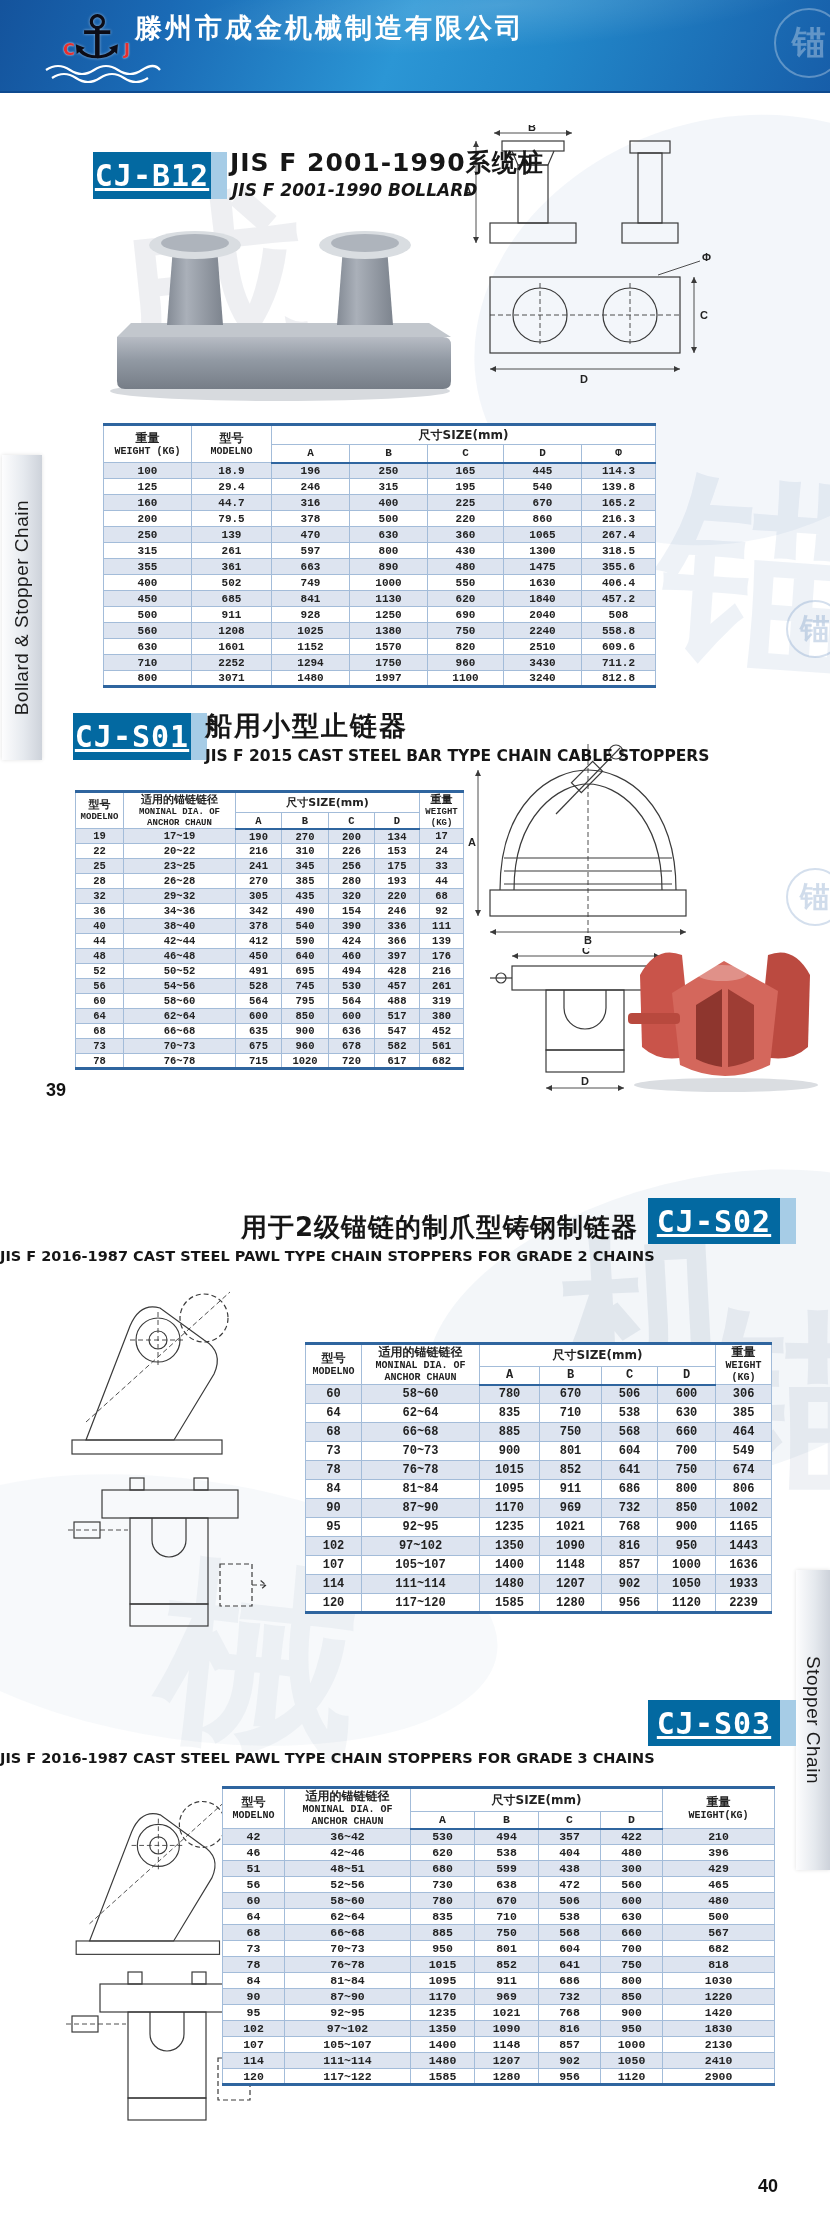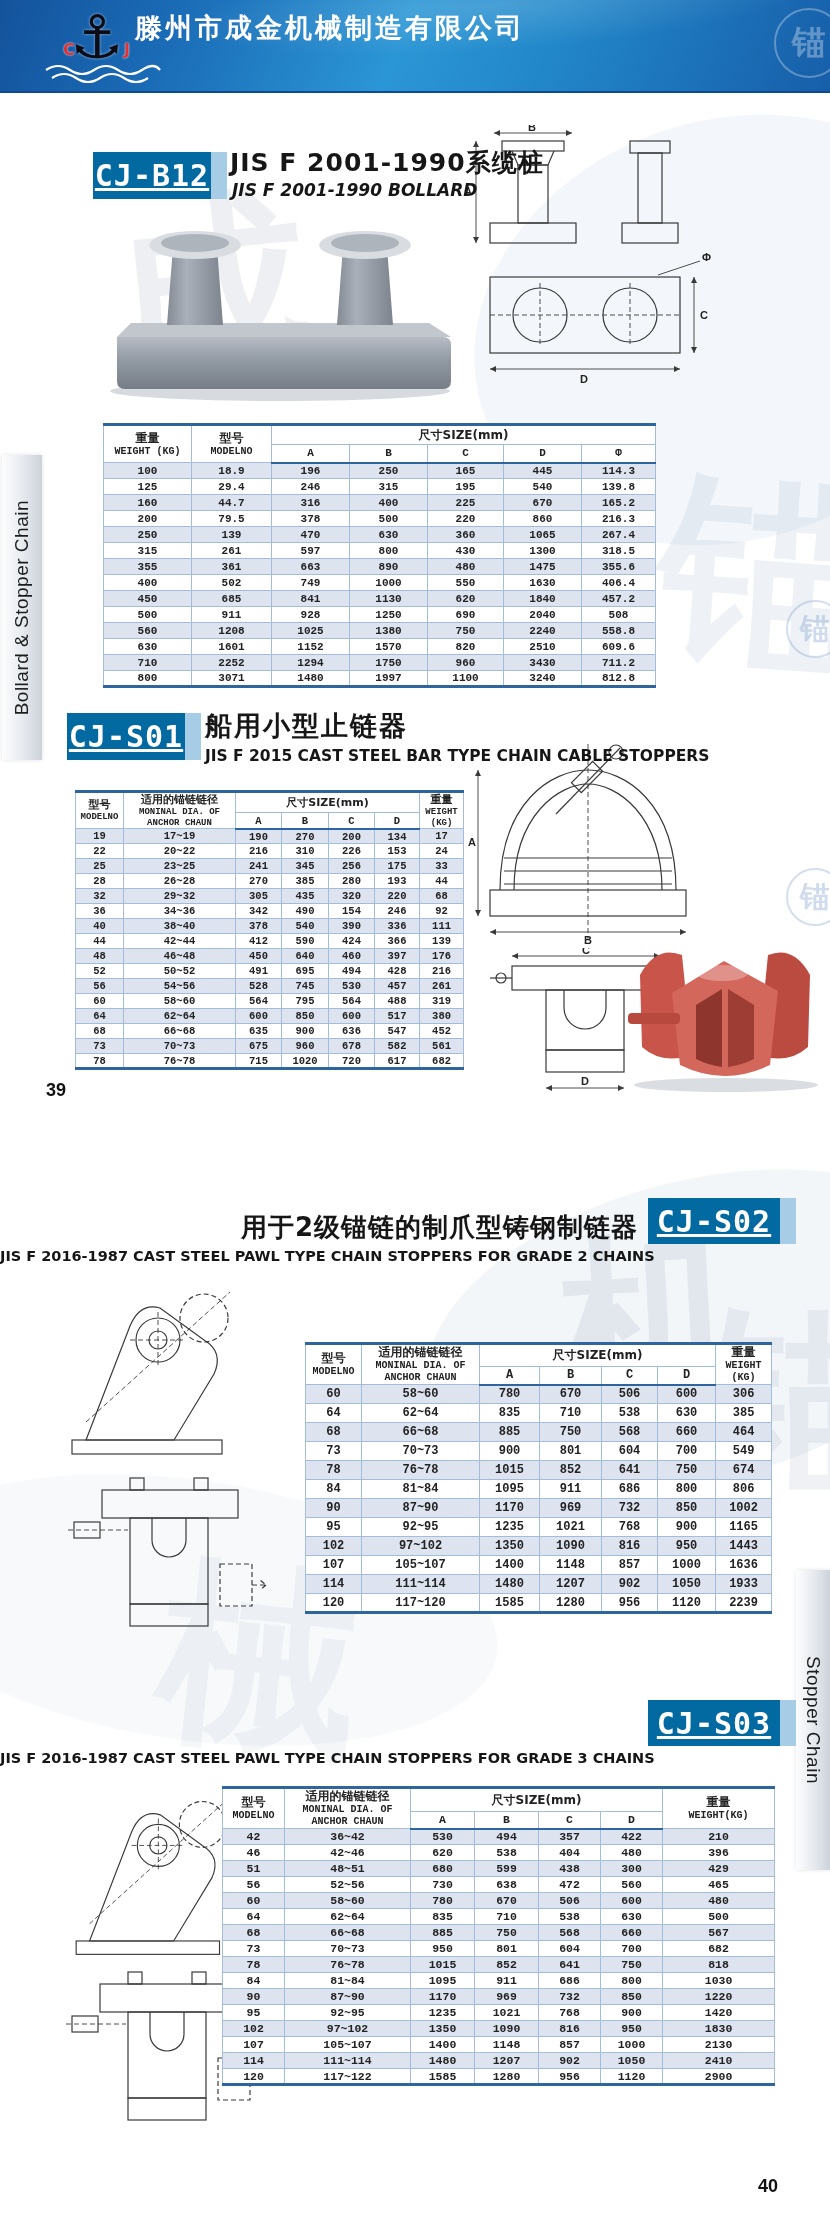--- a/index.html
+++ b/index.html
@@ -47,21 +47,21 @@
   .tab-left span { writing-mode:vertical-rl; transform:rotate(180deg); }
   .tab-right { right:0; top:1570px; width:34px; height:300px; }
   .tab-right span { writing-mode:vertical-rl; }
 
   
   .badge { position:absolute; z-index:2; background:#0369a1; color:#fff; display:flex; align-items:center;
     justify-content:center; font-family:"DejaVu Sans Mono","Liberation Mono",monospace;
     font-weight:bold; font-size:30px; letter-spacing:1px;text-decoration:underline; }
   .badge::after { content:""; position:absolute; right:-16px; top:0; width:16px; height:100%; background:#a6cce6; }
   .badge-b12 { left:93px; top:152px; width:118px; height:47px; }
-  .badge-s01 { left:67px; top:713px; width:118px; height:47px; }
+  .badge-s01 { left:73px; top:713px; width:118px; height:47px; }
   .badge-s02 { left:648px; top:1198px; width:132px; height:46px; }
   .badge-s03 { left:648px; top:1700px; width:132px; height:46px; }
 
   .ttl-cn { position:absolute; z-index:2; color:#161616; font-weight:bold; white-space:nowrap; }
   .ttl-en { position:absolute; z-index:2; color:#161616; font-weight:bold; white-space:nowrap; }
   .b12-cn { left:230px; top:146px; font-size:25px; letter-spacing:1px; }
   .b12-en { left:232px; top:180px; font-size:17px;font-style:italic; }
   .s01-cn { left:205px; top:708px; font-size:27px; letter-spacing:2px; }
   .s01-en { left:205px; top:747px; font-size:15.5px; }
   .rtitle { position:absolute; left:0; width:638px; text-align:right; z-index:2; color:#161616;

